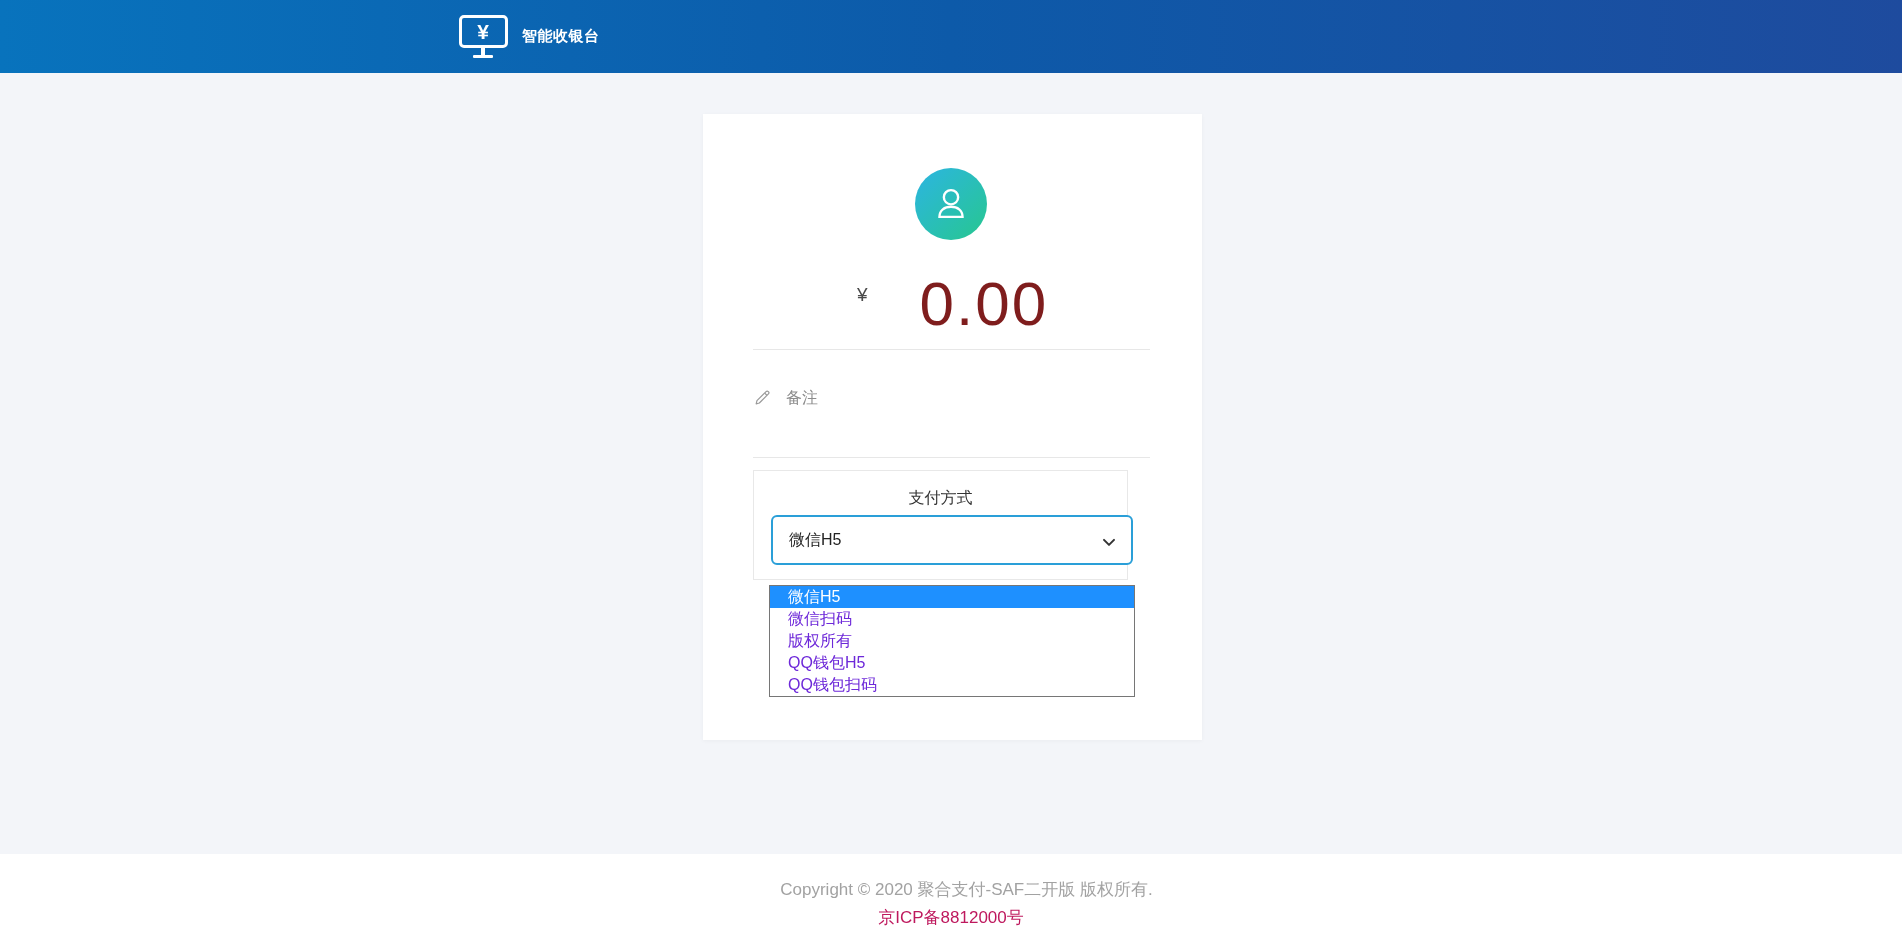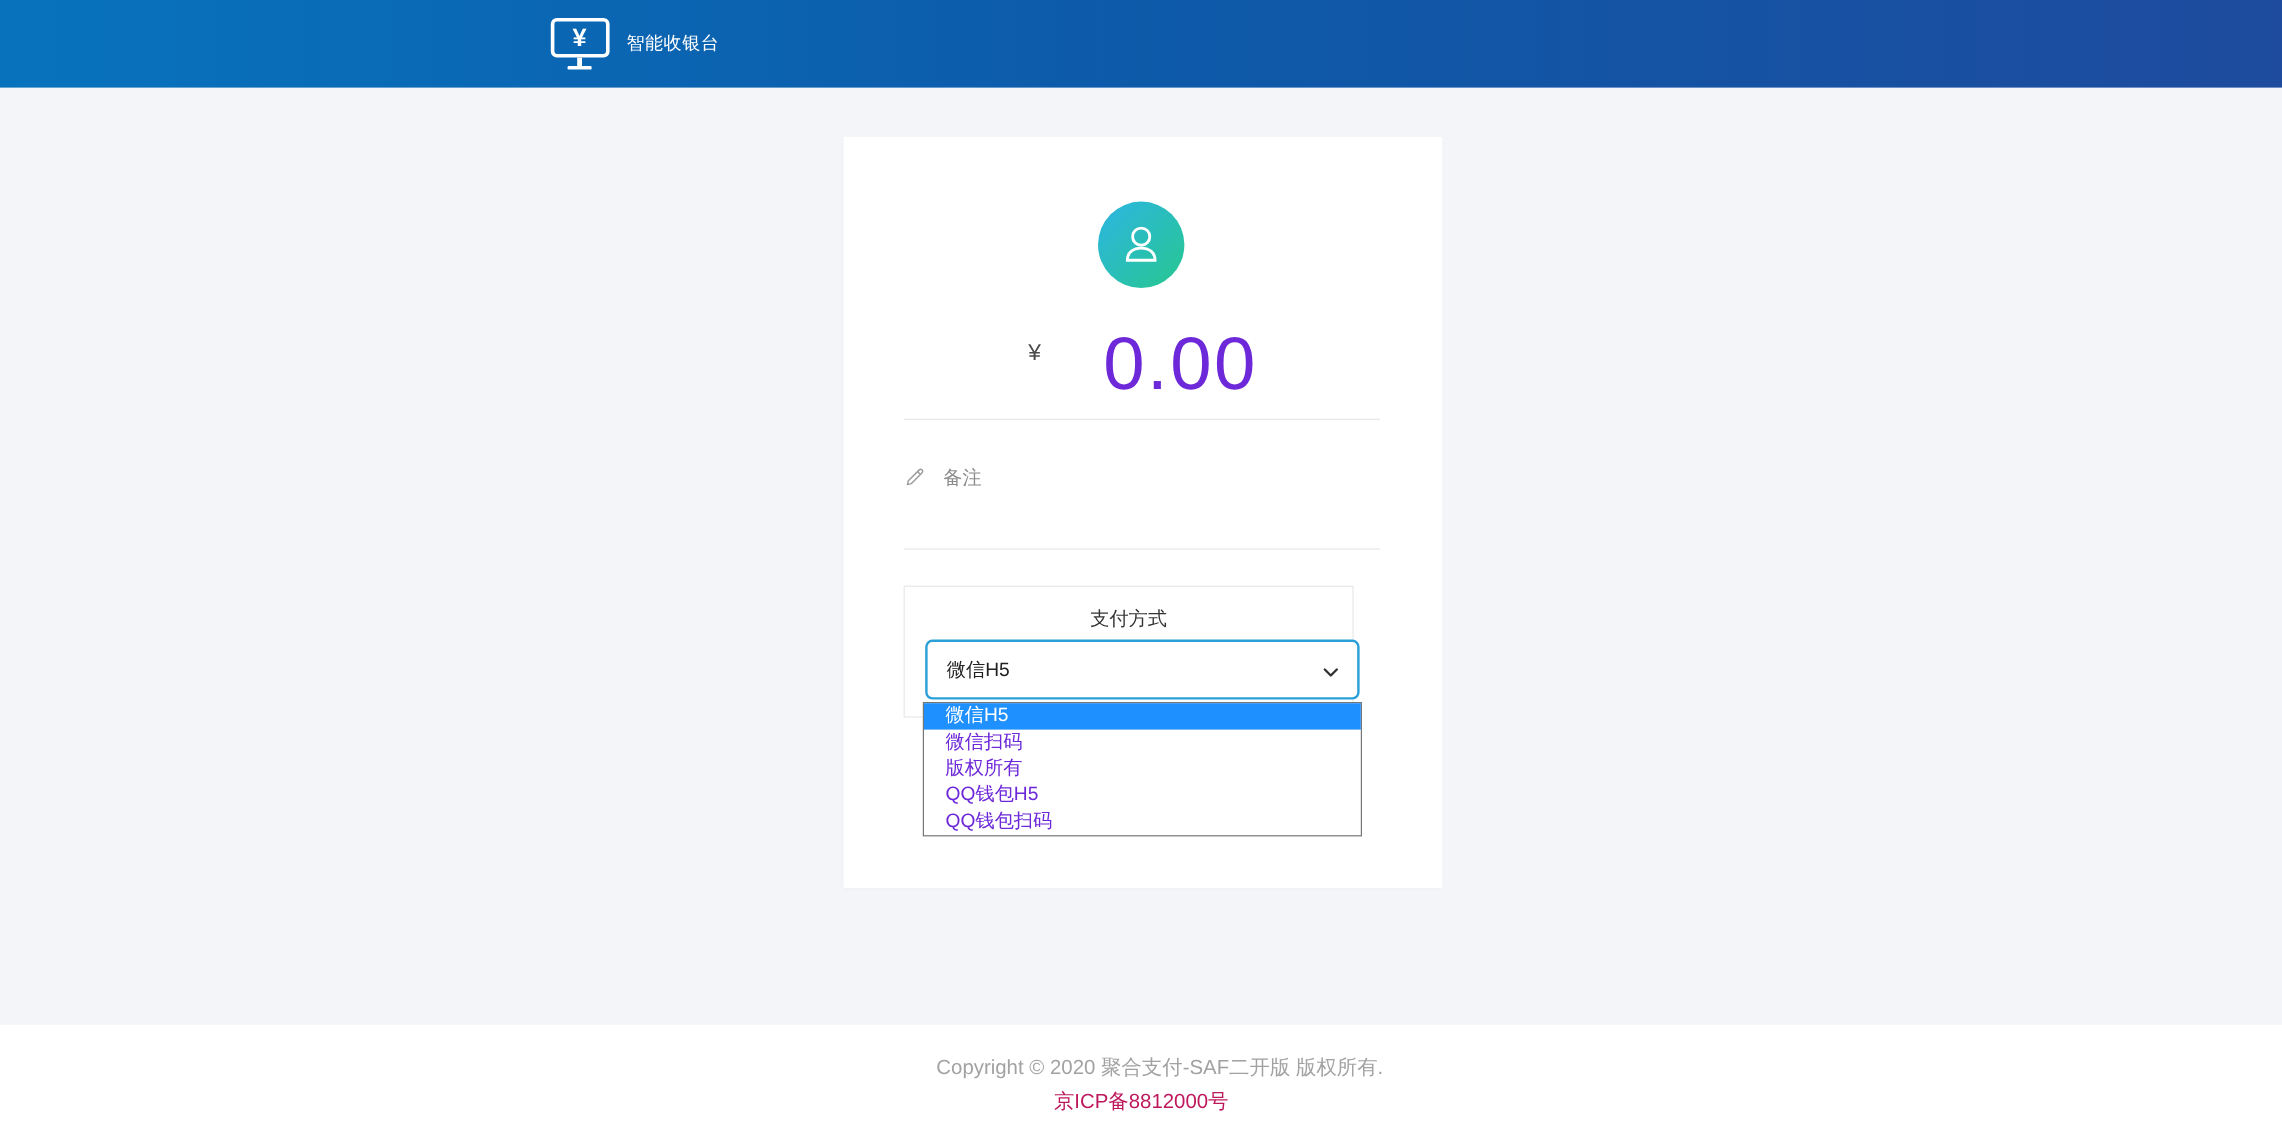--- a/index.html
+++ b/index.html
@@ -21,57 +21,57 @@
     display:flex; align-items:center; gap:14px;
   }
   .logo { width:50px; display:flex; flex-direction:column; align-items:center; }
   .logo-screen {
     width:49px; height:33px; border:3px solid #fff; border-radius:5px;
     display:flex; align-items:center; justify-content:center;
   }
   .logo-screen span { color:#fff; font-size:21px; font-weight:bold; line-height:1; }
   .logo-stem { width:4px; height:7px; background:#fff; }
   .logo-base { width:20px; height:3px; background:#fff; border-radius:1px; }
-  .brand-title { color:#fff; font-size:15px; font-weight:400; letter-spacing:.5px; }
+  .brand-title { color:#fff; font-size:15px; font-weight:700; letter-spacing:.5px; }
 
   
   .card {
     position:absolute; left:703px; top:114px; width:499px; height:626px;
     background:#fff; box-shadow:0 1px 4px rgba(0,0,0,.04);
   }
   .avatar {
     position:absolute; left:212px; top:54px; width:72px; height:72px;
     border-radius:50%;
     background:linear-gradient(135deg,#2cb5e2 0%,#27c78f 100%);
     display:flex; align-items:center; justify-content:center;
   }
   .avatar svg { width:44px; height:44px; }
 
   .amount-row {
     position:absolute; left:0; top:156px; width:100%;
     display:flex; justify-content:center; align-items:flex-start;
   }
   .currency { font-size:19px; color:#4a4a4a; margin-top:14px; margin-right:52px; }
   .amount-value {
-    font-size:62px; font-weight:300; color:#6d28d9; line-height:1.1;
+    font-size:62px; font-weight:300; color:#7f1d1d; line-height:1.1;
     letter-spacing:2px;
   }
   .rule { position:absolute; left:50px; width:397px; height:1px; background:#e7e7e7; }
   .rule-1 { top:235px; }
   .rule-2 { top:343px; }
 
   .note-row {
     position:absolute; left:50px; top:274px; height:30px;
     display:flex; align-items:flex-start; gap:14px; cursor:pointer;
   }
   .note-row svg { width:19px; height:19px; }
   .note-label { font-size:16px; color:#8c8c8c; }
 
   .paybox {
-    position:absolute; left:50px; top:374px; width:375px; height:110px;
+    position:absolute; left:50px; top:356px; width:375px; height:110px;
     border:1px solid #e8e8e8; background:#fff;
   }
   .paybox-label { margin-top:17px; text-align:center; font-size:16px; color:#333; }
   .select {
     position:absolute; left:17px; top:44px; width:362px; height:50px;
     border:2px solid #2a9fd8; border-radius:6px; background:#fff;
     display:flex; align-items:center; padding:0 14px 0 16px;
     font-size:16px; color:#222; cursor:pointer;
   }
   .select .chevron { position:absolute; right:12px; top:15px; width:20px; height:20px; }

